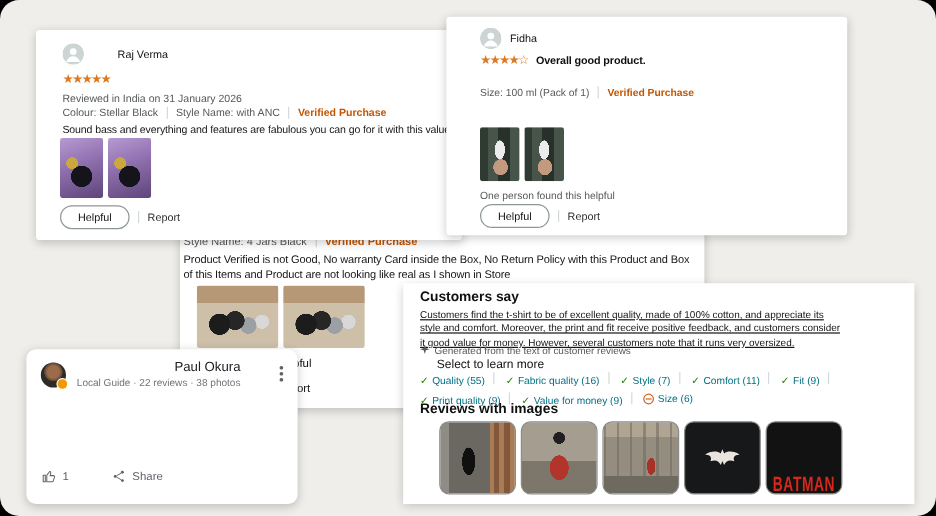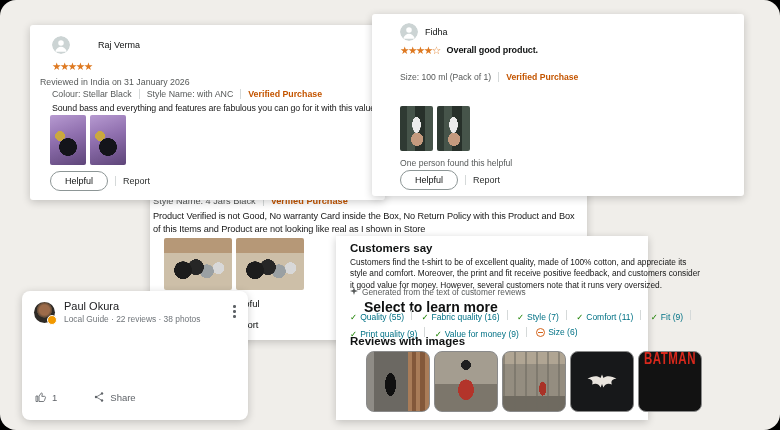--- a/index.html
+++ b/index.html
@@ -44,28 +44,28 @@
     radial-gradient(circle 8px at 47% 56%, #262626 97%, rgba(0,0,0,0)),
     radial-gradient(circle 7px at 63% 64%, #9aa0a3 97%, rgba(0,0,0,0)),
     radial-gradient(circle 6px at 80% 58%, #d8d8d8 97%, rgba(0,0,0,0)),
     linear-gradient(180deg,#b69877 0 28%,#cdbfa8 28%);}
 
   
   #cardA{left:30px;top:25px;width:355px;height:175px;z-index:2;}
   #cardA .az-head{left:22px;top:11px;gap:28px;}
   #cardA .starline{left:22px;top:36px;font-size:10.5px;}
   #cardA .rv-title{font-size:9px;}
-  #cardA .date{left:10px;top:52px;font-size:8.8px;}
+  #cardA .date{left:22px;top:52px;font-size:8.8px;}
   #cardA .opts{left:22px;top:64px;font-size:8.8px;}
   #cardA .body-txt{left:22px;top:78px;right:0;font-size:8.8px;white-space:nowrap;overflow:hidden;}
   #cardA .thumbrow{left:20px;top:90px;}
   #cardA .az-foot{left:20px;top:146px;}
 
   
-  #cardB{left:372px;top:14px;width:372px;height:182px;z-index:2;}
+  #cardB{left:372px;top:14px;width:334px;height:182px;z-index:2;}
   #cardB .az-head{left:28px;top:9px;}
   #cardB .starline{left:28px;top:31px;font-size:10.5px;}
   #cardB .rv-title{font-size:9px;}
   #cardB .date{left:28px;top:46px;font-size:8.6px;}
   #cardB .opts{left:28px;top:58px;font-size:8.6px;}
   #cardB .body-txt{left:28px;top:71px;width:350px;font-size:8.6px;line-height:1.35;}
   #cardB .thumbrow{left:28px;top:92px;}
   #cardB .note{position:absolute;left:28px;top:144px;font-size:8.6px;color:#565959;}
   #cardB .az-foot{left:28px;top:156px;}
 
@@ -75,44 +75,44 @@
   #cardC .starline{left:2px;top:38px;font-size:11px;}
   #cardC .rv-title{font-size:10px;}
   #cardC .date{left:3px;top:55px;font-size:9.2px;}
   #cardC .opts{left:3px;top:68px;font-size:9.2px;}
   #cardC .body-txt{left:3px;top:82px;width:428px;font-size:9.2px;line-height:1.4;}
   #cardC .thumbrow{left:14px;top:110px;}
   #cardC .hlp{position:absolute;left:80px;top:170px;font-size:9.5px;color:#0f1111;cursor:pointer;}
   #cardC .rpt{position:absolute;left:80px;top:191px;font-size:9.5px;color:#0f1111;cursor:pointer;}
 
   
-  #cardD{left:22px;top:291px;width:226px;height:129px;z-index:4;border-radius:8px;color:#202124;}
+  #cardD{left:22px;top:291px;width:226px;height:129px;z-index:4;border-radius:8px;color:#202124;text-align:right;}
   .g-head{position:absolute;left:12px;top:9px;display:flex;gap:9px;align-items:center;}
   .g-avatar{position:relative;width:21px;height:21px;border-radius:50%;flex:0 0 auto;
     background:radial-gradient(circle at 50% 38%, #9c6b4a 30%, #5a4634 45%, #2e2a26 47%);}
   .g-badge{position:absolute;right:-2px;bottom:-2px;width:8px;height:8px;border-radius:50%;
     background:#f29900;border:1.5px solid #fff;}
   .g-name{font-size:11px;color:#202124;}
   .g-meta{font-size:8.4px;color:#70757a;margin-top:2px;white-space:nowrap;}
   .dots{position:absolute;right:10px;top:12px;display:flex;flex-direction:column;gap:2.5px;cursor:pointer;padding:2px;}
   .dots i{width:2.6px;height:2.6px;border-radius:50%;background:#5f6368;}
   .g-stars{position:absolute;left:13px;top:40px;font-size:11px;color:#f6b704;letter-spacing:0.5px;}
   .g-age{font-size:8.8px;color:#70757a;margin-left:6px;letter-spacing:.2px;}
   .g-body{position:absolute;left:13px;top:55px;width:202px;font-size:9.2px;color:#3c4043;line-height:1.5;}
   .g-foot{position:absolute;left:13px;top:100px;display:flex;align-items:center;gap:8px;color:#5f6368;font-size:9.5px;}
   .g-act{display:flex;align-items:center;gap:5px;cursor:pointer;}
   .g-share{margin-left:28px;}
 
   
-  #cardE{left:336px;top:236px;width:312px;height:184px;z-index:3;color:#0f1111;}
+  #cardE{left:336px;top:236px;width:426px;height:184px;z-index:3;color:#0f1111;}
   #cardE .cs-title{position:absolute;left:14px;top:6px;font-size:11.5px;font-weight:bold;}
-  #cardE .cs-sum{position:absolute;left:14px;top:21px;width:352px;font-size:8.3px;line-height:1.38;color:#161616;}
+  #cardE .cs-sum{position:absolute;left:14px;top:21px;width:352px;font-size:8.3px;line-height:1.38;color:#161616;text-decoration:underline;}
   #cardE .cs-gen{position:absolute;left:14px;top:51px;display:flex;align-items:center;gap:4px;
                  font-size:8.3px;color:#565959;}
-  #cardE .cs-select{position:absolute;left:14px;top:63px;font-size:14px;font-weight:bold;padding-left:14px;}
+  #cardE .cs-select{position:absolute;left:14px;top:63px;font-size:10px;font-weight:normal;padding-left:14px;}
   #cardE .tagwrap{position:absolute;left:14px;top:74px;width:400px;line-height:15px;font-size:8.5px;}
   .tag{display:inline-flex;align-items:center;gap:3px;cursor:pointer;color:#007185;}
   .tag .chk{color:#1d8102;font-size:8.5px;}
   .minus-circle{display:inline-block;width:7px;height:7px;border:1.3px solid #d4651d;border-radius:50%;position:relative;}
   .minus-circle::after{content:"";position:absolute;left:1px;right:1px;top:2.6px;height:1.2px;background:#d4651d;}
   #cardE .rwi-title{position:absolute;left:14px;top:99px;font-size:11.5px;font-weight:bold;}
   #cardE .thumbrow{left:30px;top:115px;}
   .et{width:64px;height:61px;border-radius:8px;border:1px solid #8a8a8a;box-sizing:border-box;
       overflow:hidden;cursor:pointer;position:relative;}
   .t1{background:
@@ -120,21 +120,21 @@
     linear-gradient(90deg,#8f8c86 0 12%,#6b6862 12% 66%,#a97c58 66% 72%,#83583a 72% 79%,#a97c58 79% 86%,#83583a 86% 93%,#a97c58 93%);}
   .t2{background:
     radial-gradient(circle 5px at 50% 22%, #1f1f1f 96%, rgba(0,0,0,0)),
     radial-gradient(ellipse 13px 17px at 50% 64%, #b3342a 60%, rgba(0,0,0,0) 61%),
     linear-gradient(180deg,#a49d90 0 55%,#7c766b 55%);}
   .t3{background:
     radial-gradient(ellipse 5px 10px at 64% 62%, #a93227 70%, rgba(0,0,0,0) 71%),
     repeating-linear-gradient(90deg,rgba(110,106,96,.55) 0 2px, rgba(0,0,0,0) 2px 11px),
     linear-gradient(180deg,#b0a593 0 20%,#948d80 20% 75%,#6f6a60 75%);}
   .t4{background:#17181a;display:flex;align-items:center;justify-content:center;}
-  .t5{background:#121212;display:flex;align-items:flex-start;justify-content:center;}
+  .t5{background:#121212;display:flex;align-items:flex-end;justify-content:center;}
   .bat-text{font-weight:bold;font-size:11.5px;color:#d7281c;letter-spacing:.5px;transform:scaleY(1.5);}
 </style>
 </head>
 <body>
 
 <div class="frame">
 <div class="canvas">
 
   <div class="card az" id="cardC">
     <div class="az-head">

